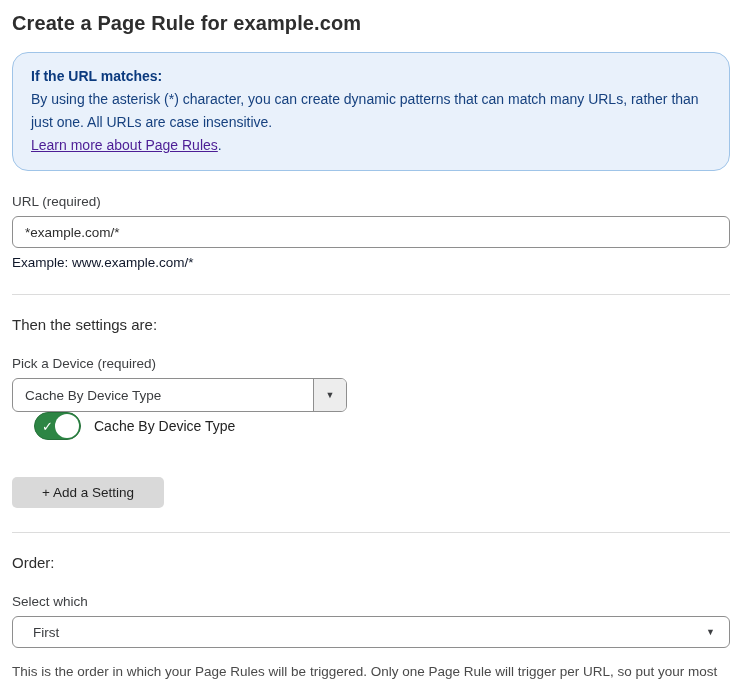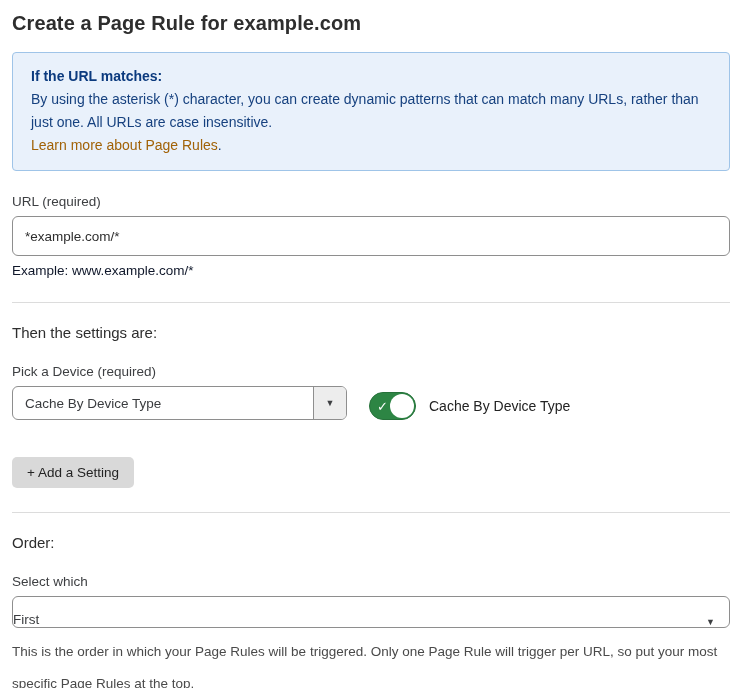--- a/index.html
+++ b/index.html
@@ -20,50 +20,51 @@
     font-weight: bold;
     color: #2e2e2e;
     letter-spacing: 0.1px;
     margin-top: 2px;
   }
   
   .info-box {
     margin-top: 17px;
     background: #e9f1fb;
     border: 1px solid #9fc4e8;
-    border-radius: 4px;
+    border-radius: 16px;
     padding: 12px 18px 13px 18px;
     color: #0d3d80;
     font-size: 14px;
     line-height: 23px;
   }
   .info-box .info-heading {
     font-weight: bold;
     color: #0b3a7e;
   }
   .info-box .info-body {
     color: #16417f;
   }
   .info-link {
-    color: #a16207;
+    color: #4c1d95;
+    text-decoration: underline;
     cursor: pointer;
   }
   .info-link-suffix { color: #16417f; }
 
   
   .field-label {
     font-size: 13.5px;
     color: #3d3f42;
     margin-top: 23px;
     display: block;
   }
   .text-input {
     margin-top: 7px;
     width: 100%;
-    height: 40px;
+    height: 32px;
     border: 1px solid #8e8e8e;
     border-radius: 6px;
     padding: 0 12px;
     font-size: 13.5px;
     font-family: "Liberation Sans", "DejaVu Sans", sans-serif;
     color: #2e2e2e;
     background: #ffffff;
     outline: none;
   }
   .hint-text {
@@ -79,22 +80,23 @@
   .section-heading {
     font-size: 15px;
     font-weight: normal;
     color: #2e2e2e;
     margin-top: 21px;
   }
 
   
   .setting-row {
     display: flex;
-    align-items: flex-end;
-    margin-top: 7px;
+    align-items: flex-start;
+    margin-top: 7px;
+    flex-direction: column;
   }
   .select-group {
     width: 335px;
     height: 34px;
     border: 1px solid #8e8e8e;
     border-radius: 6px;
     display: flex;
     align-items: stretch;
     overflow: hidden;
     background: #ffffff;
@@ -162,38 +164,38 @@
     font-size: 14px;
     color: #232323;
   }
 
   .add-setting-btn {
     margin-top: 37px;
     display: inline-block;
     background: #d9d9d9;
     border: none;
     border-radius: 5px;
-    padding: 8px 15px;
+    padding: 8px 30px;
     font-size: 13.5px;
     font-family: "Liberation Sans", "DejaVu Sans", sans-serif;
     color: #232323;
     cursor: pointer;
   }
 
   
   .wide-select {
     margin-top: 7px;
     width: 100%;
     height: 32px;
     border: 1px solid #8e8e8e;
     border-radius: 6px;
     background: #ffffff;
     display: flex;
-    align-items: flex-end;
-    padding: 0 14px 0 0;
+    align-items: center;
+    padding: 0 14px 0 20px;
     font-size: 13.5px;
     color: #3a3c3f;
     cursor: pointer;
   }
   .wide-select .select-text { flex: 1; }
 
   .order-helper {
     margin-top: 8px;
     font-size: 13.5px;
     line-height: 32px;

